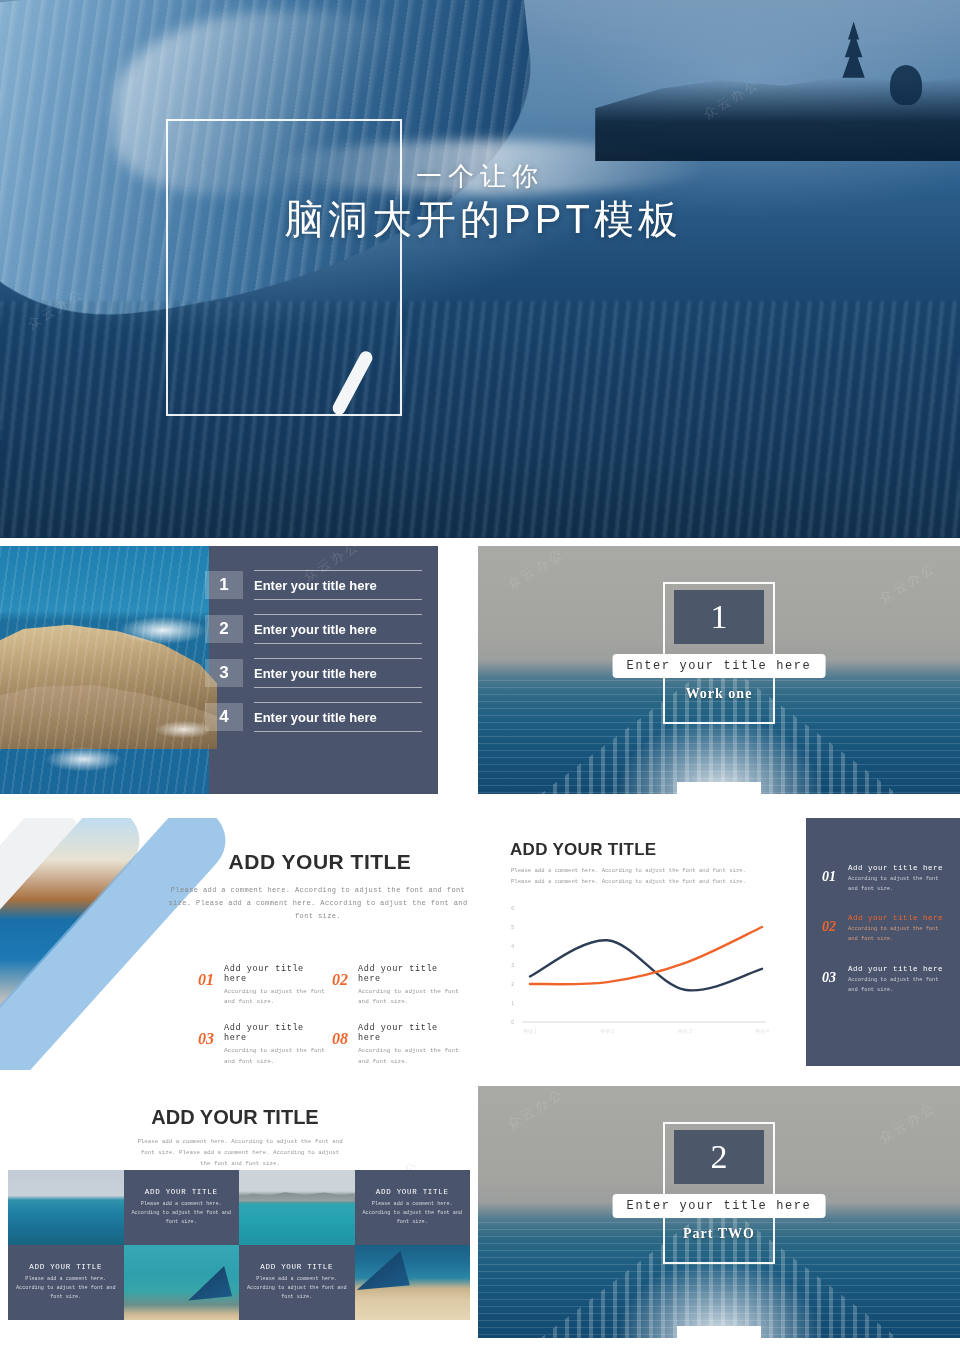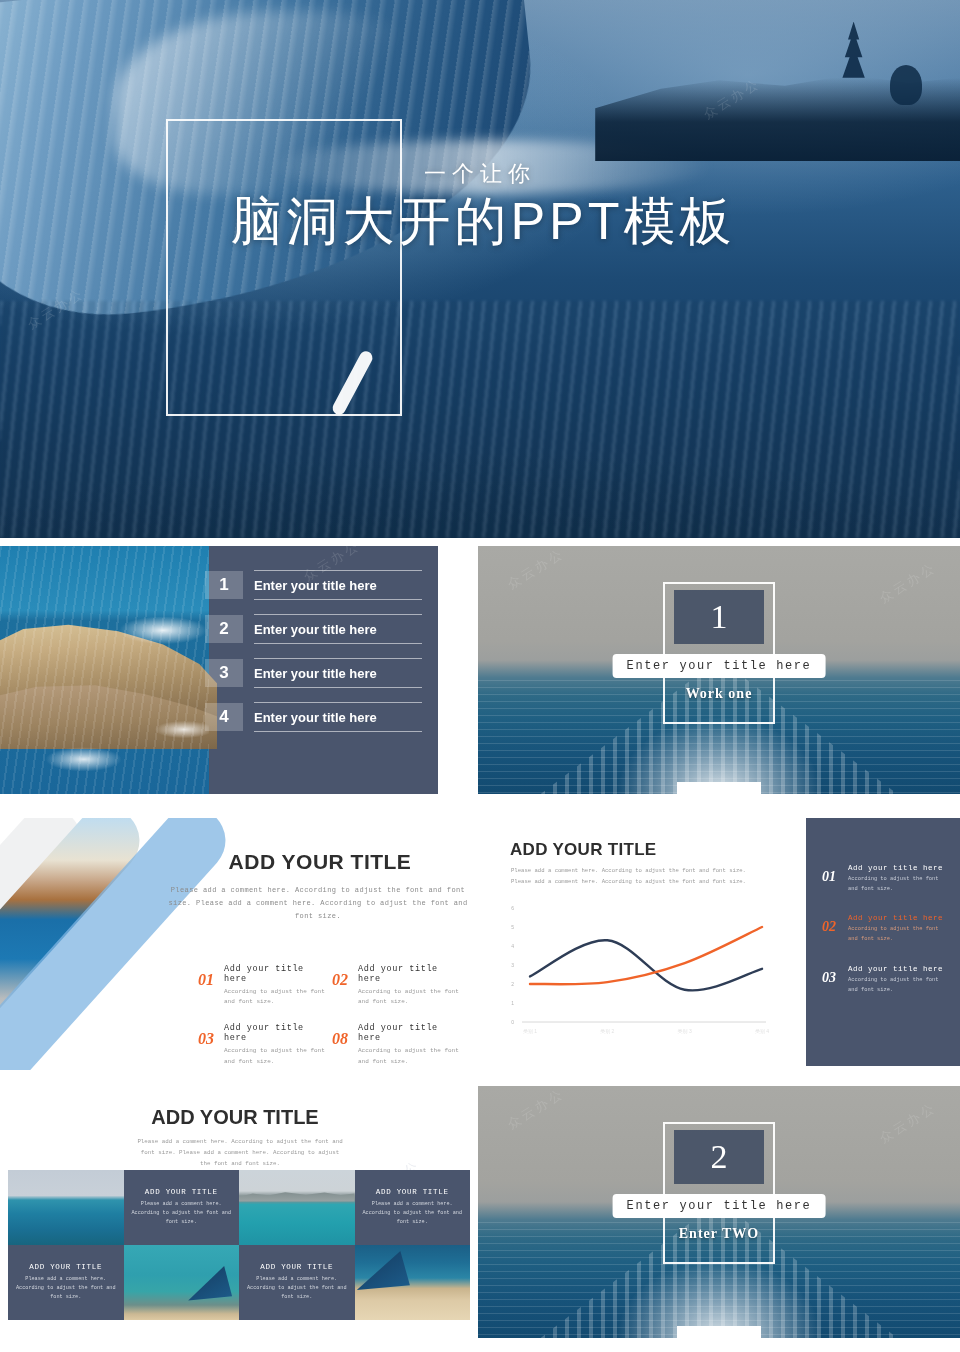--- a/index.html
+++ b/index.html
@@ -40,23 +40,23 @@
     clip-path:polygon(0 62%,18% 48%,34% 42%,52% 46%,70% 38%,86% 44%,100% 40%,100% 100%,0 100%);}
   .hero-tree{position:absolute;right:9%;top:4%;width:40px;height:64px;
     background:#0d2a47;clip-path:polygon(50% 0,64% 28%,57% 28%,72% 56%,60% 56%,78% 88%,22% 88%,40% 56%,28% 56%,43% 28%,36% 28%);
     opacity:.9;}
   .hero-tree2{position:absolute;right:4%;top:12%;width:32px;height:40px;
     background:#0d2a47;border-radius:50% 50% 40% 40%;opacity:.85;}
 
   .hero-frame{position:absolute;left:166px;top:119px;width:232px;height:293px;
     border:2px solid rgba(255,255,255,.92);}
   .hero-title-wrap{position:absolute;left:0;right:0;top:160px;text-align:center;}
-  .hero-t1{color:#fff;font-size:22px;letter-spacing:6px;line-height:1.25;
+  .hero-t1{color:#fff;font-size:26px;letter-spacing:6px;line-height:1.25;
     font-weight:400;text-shadow:0 1px 6px rgba(0,0,0,.35);}
-  .hero-t2{color:#fff;font-size:52px;letter-spacing:4px;line-height:1.3;
+  .hero-t2{color:#fff;font-size:40px;letter-spacing:4px;line-height:1.3;
     font-weight:400;text-shadow:0 1px 6px rgba(0,0,0,.35);margin-left:6px;}
   .hero-sub{position:absolute;left:288px;top:276px;width:374px;height:40px;
     background:#fff;border-radius:3px;display:flex;align-items:center;
     justify-content:center;color:#2b2b2b;font-size:15px;}
   .hero-stick{position:absolute;left:346px;top:348px;width:13px;height:70px;
     background:#fff;border-radius:7px;transform:rotate(28deg);opacity:.95;}
   .wm{position:absolute;color:rgba(255,255,255,.13);font-size:13px;
     letter-spacing:3px;transform:rotate(-32deg);pointer-events:none;user-select:none;}
 
   
@@ -412,15 +412,15 @@
     <div class="sea-ripple"></div>
     <div class="sea-wake"></div>
   </div>
   <div class="wm" style="left:26px;top:14px;">众云办公</div>
   <div class="wm" style="left:398px;top:28px;">众云办公</div>
   <div class="part-frame"></div>
   <div class="part-box">
     <span>2</span>
   </div>
   <div class="part-pill">Enter your title here</div>
-  <div class="part-label">Enter TWO</div>
+  <div class="part-label">Part TWO</div>
   <div class="notch"></div>
 </div>
 
 </body></html>

